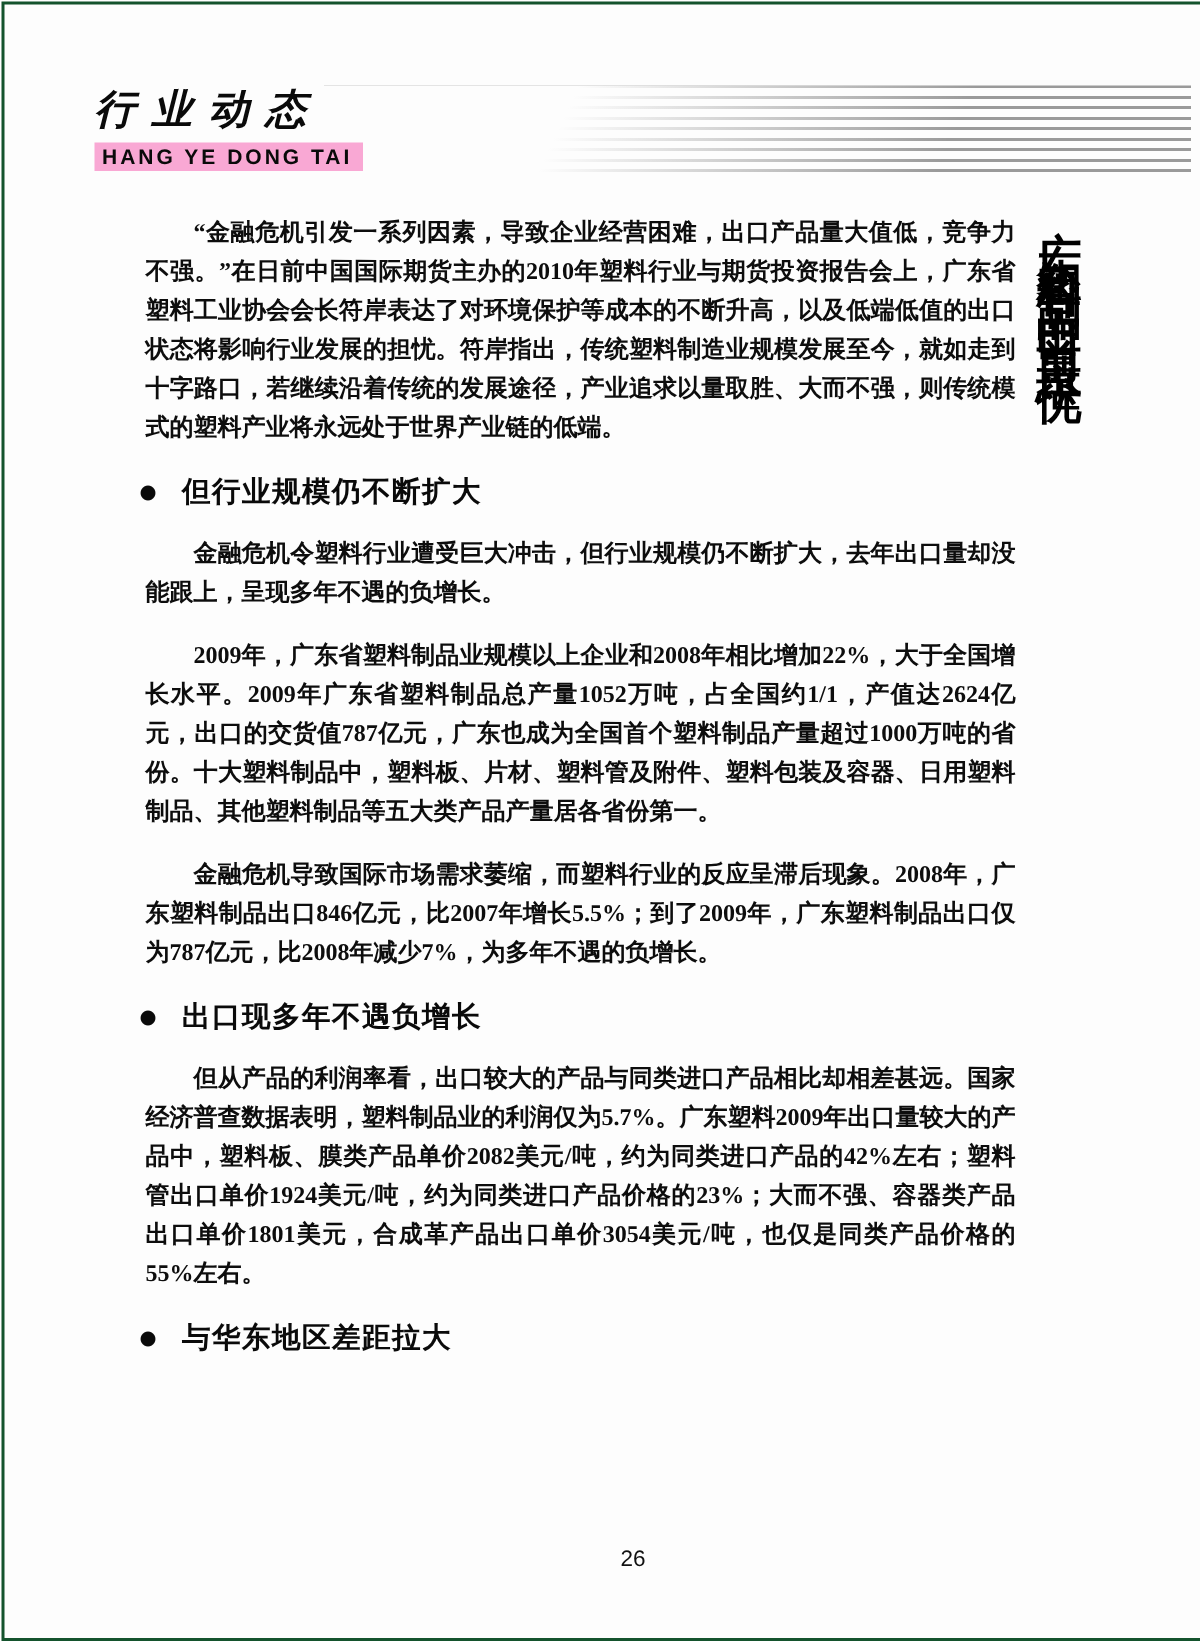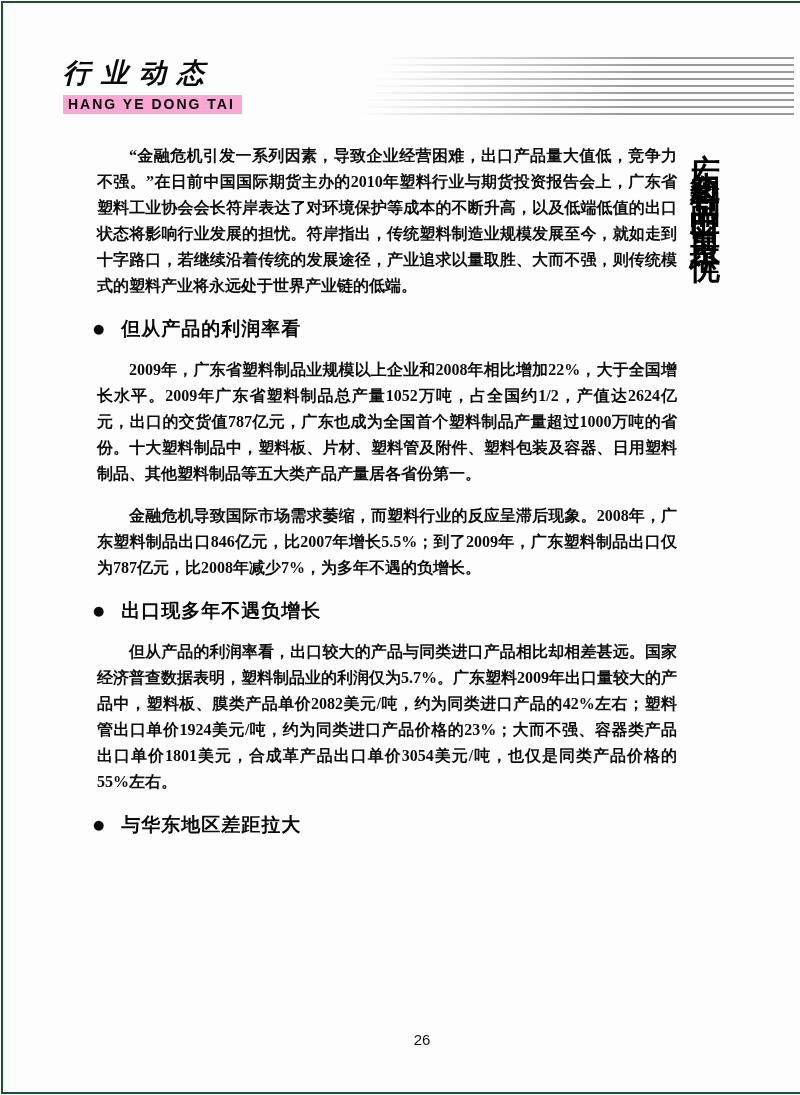--- a/index.html
+++ b/index.html
@@ -75,23 +75,24 @@
   </div>
 
   <div class="side-title">广东塑料制品出口前景堪忧</div>
 
   <div class="body-col">
 
     <p>“金融危机引发一系列因素，导致企业经营困难，出口产品量大值低，竞争力不强。”在日前中国国际期货主办的2010年塑料行业与期货投资报告会上，广东省塑料工业协会会长符岸表达了对环境保护等成本的不断升高，以及低端低值的出口状态将影响行业发展的担忧。符岸指出，传统塑料制造业规模发展至今，就如走到十字路口，若继续沿着传统的发展途径，产业追求以量取胜、大而不强，则传统模式的塑料产业将永远处于世界产业链的低端。</p>
 
     <div class="sec-heading">
       <span class="bullet">●</span>
-      <span>但从产品的利润率看</span>
+      <span>但行业规模仍不断扩大</span>
     </div>
-    <p>2009年，广东省塑料制品业规模以上企业和2008年相比增加22%，大于全国增长水平。2009年广东省塑料制品总产量1052万吨，占全国约1/2，产值达2624亿元，出口的交货值787亿元，广东也成为全国首个塑料制品产量超过1000万吨的省份。十大塑料制品中，塑料板、片材、塑料管及附件、塑料包装及容器、日用塑料制品、其他塑料制品等五大类产品产量居各省份第一。</p>
+    <p>金融危机令塑料行业遭受巨大冲击，但行业规模仍不断扩大，去年出口量却没能跟上，呈现多年不遇的负增长。</p>
+    <p>2009年，广东省塑料制品业规模以上企业和2008年相比增加22%，大于全国增长水平。2009年广东省塑料制品总产量1052万吨，占全国约1/1，产值达2624亿元，出口的交货值787亿元，广东也成为全国首个塑料制品产量超过1000万吨的省份。十大塑料制品中，塑料板、片材、塑料管及附件、塑料包装及容器、日用塑料制品、其他塑料制品等五大类产品产量居各省份第一。</p>
     <p>金融危机导致国际市场需求萎缩，而塑料行业的反应呈滞后现象。2008年，广东塑料制品出口846亿元，比2007年增长5.5%；到了2009年，广东塑料制品出口仅为787亿元，比2008年减少7%，为多年不遇的负增长。</p>
 
     <div class="sec-heading">
       <span class="bullet">●</span>
       <span>出口现多年不遇负增长</span>
     </div>
     <p>但从产品的利润率看，出口较大的产品与同类进口产品相比却相差甚远。国家经济普查数据表明，塑料制品业的利润仅为5.7%。广东塑料2009年出口量较大的产品中，塑料板、膜类产品单价2082美元/吨，约为同类进口产品的42%左右；塑料管出口单价1924美元/吨，约为同类进口产品价格的23%；大而不强、容器类产品出口单价1801美元，合成革产品出口单价3054美元/吨，也仅是同类产品价格的55%左右。</p>
 
     <div class="sec-heading">
       <span class="bullet">●</span>

